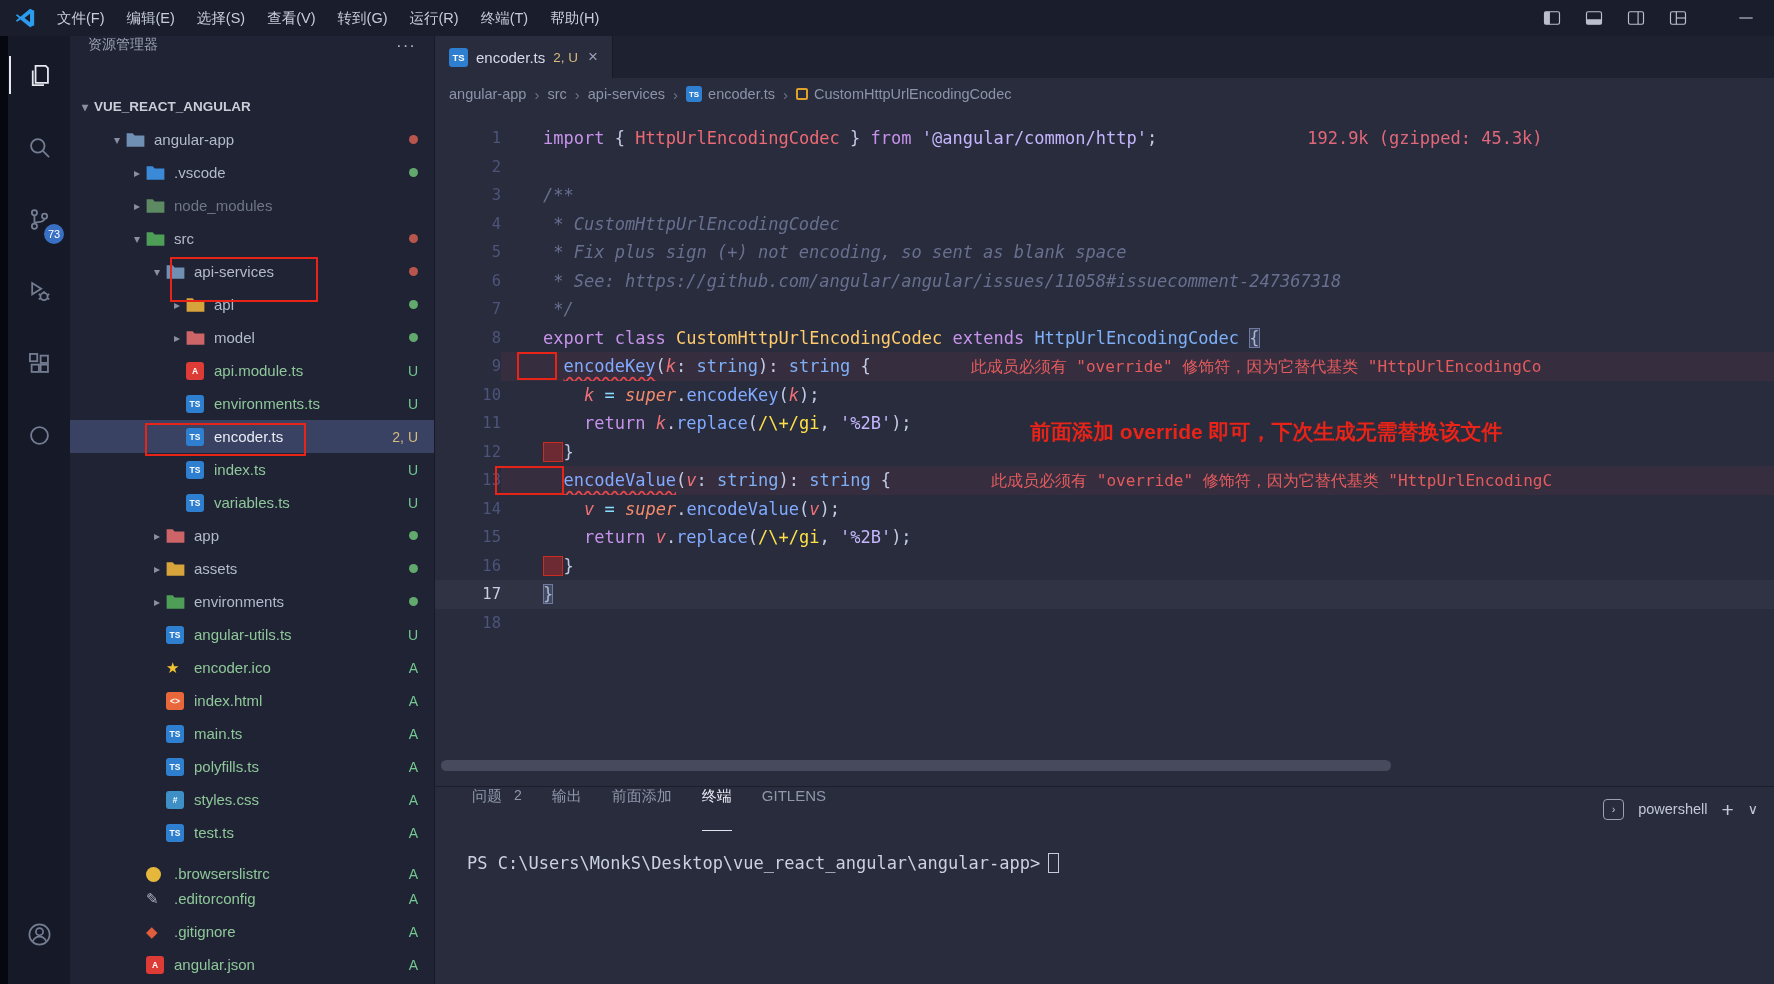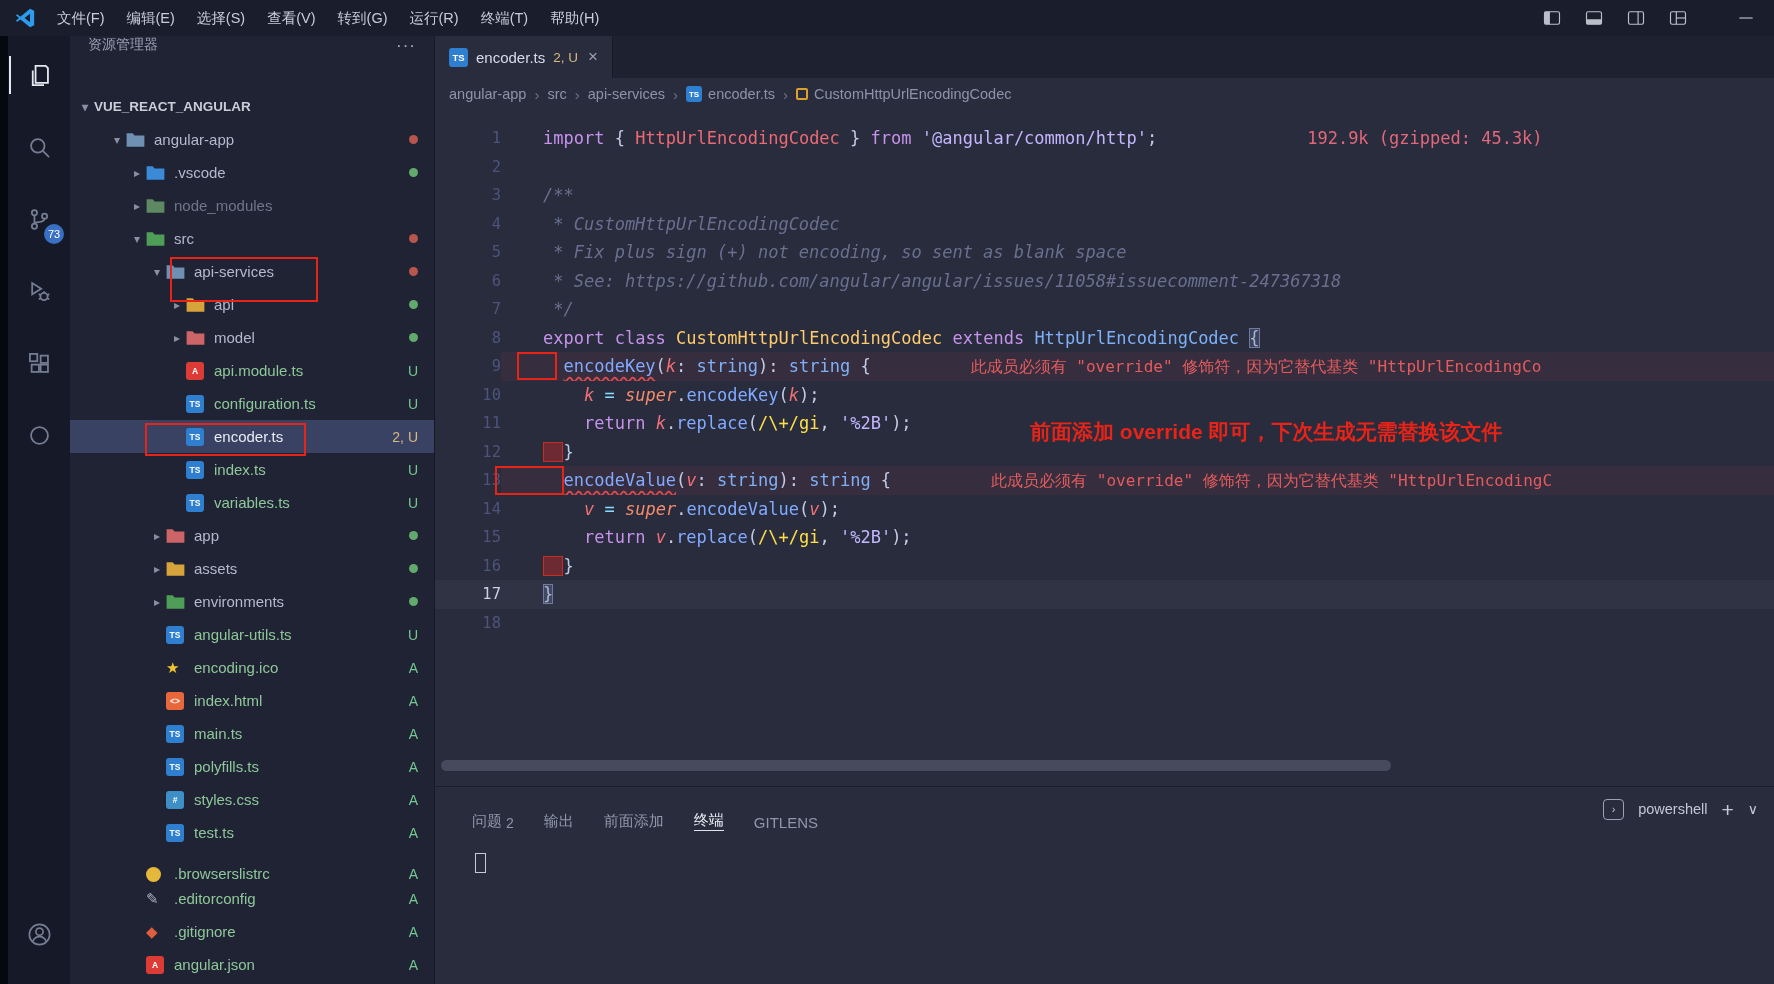--- a/index.html
+++ b/index.html
@@ -79,21 +79,21 @@
 .tk-rgx{color:#fde047}
 .tk-cost{color:#e0687a;margin-left:150px}
 .tk-errl{color:#e45b5e;margin-left:100px;font-size:16px;font-family:"DejaVu Sans Mono","Liberation Sans",sans-serif}
 .tk-rb{background:rgba(165,42,42,.55);outline:1.5px solid #cb2c20;outline-offset:-1px}
 .tk-bm{background:rgba(110,122,175,.3);outline:1px solid #707a9e;outline-offset:-1px}
 .hscroll{position:absolute;top:650px;left:6px;width:950px;height:11px;border-radius:6px;background:#5a5f72;opacity:.6;cursor:pointer}
 
 .panel{height:198px;flex:0 0 198px;background:#282c3d;border-top:1px solid #1b1e2b}
 .ptabs{height:44px;display:flex;align-items:center;padding-left:37px;position:relative;font-size:15px;color:#9097ab}
 .ptablist{display:flex;gap:30px;align-items:center;height:100%}
-.ptab{height:100%;display:flex;align-items:flex-end;gap:4px;cursor:pointer}
+.ptab{height:100%;display:flex;align-items:flex-start;gap:12px;cursor:pointer}
 .ptab.active{color:#e8ebf3;border-bottom:1.5px solid #dfe3ee}
 .pbadge{font-size:14px}
 .pright{position:absolute;right:16px;top:0;height:44px;display:flex;align-items:center;gap:14px;color:#c2c8d8}
 .shellicon{width:21px;height:21px;border:1.4px solid #99a1b5;border-radius:4px;display:flex;align-items:center;justify-content:center;font-size:11px}
 .shellname{font-size:14.5px;cursor:pointer}
 .plus{font-size:21px;line-height:1;cursor:pointer}
 .chevd{font-size:14px;cursor:pointer}
 .terminal{padding:22px 0 0 32px;font-family:"DejaVu Sans Mono","Liberation Mono",monospace;font-size:17px;color:#ccd1df;cursor:text}
 .tcursor{display:inline-block;width:11px;height:20px;border:1.5px solid #c6cbd8;margin-left:8px;vertical-align:-4px}
 
@@ -290,21 +290,21 @@
             <span class="fsq" style="background: rgb(221, 59, 54);">A</span>
           </span>
           <span class="tlabel git">api.module.ts</span>
           <span class="tbadge">U</span>
         </div>
         <div class="trow" style="padding-left: 98px;">
           <span class="chev"></span>
           <span class="ticon">
             <span class="fsq" style="background: rgb(47, 127, 208);">TS</span>
           </span>
-          <span class="tlabel git">configuration.ts</span>
+          <span class="tlabel git">environments.ts</span>
           <span class="tbadge">U</span>
         </div>
         <div class="trow sel" style="padding-left: 98px;">
           <span class="chev"></span>
           <span class="ticon">
             <span class="fsq" style="background: rgb(47, 127, 208);">TS</span>
           </span>
           <span class="tlabel">encoder.ts</span>
           <span class="tbadge" style="color: rgb(215, 186, 125);">2, U</span>
         </div>
@@ -360,21 +360,21 @@
             <span class="fsq" style="background: rgb(47, 127, 208);">TS</span>
           </span>
           <span class="tlabel git">angular-utils.ts</span>
           <span class="tbadge">U</span>
         </div>
         <div class="trow" style="padding-left: 78px;">
           <span class="chev"></span>
           <span class="ticon">
             <span class="fglyph" style="color: rgb(242, 195, 48);">★</span>
           </span>
-          <span class="tlabel git">encoding.ico</span>
+          <span class="tlabel git">encoder.ico</span>
           <span class="tbadge">A</span>
         </div>
         <div class="trow" style="padding-left: 78px;">
           <span class="chev"></span>
           <span class="ticon">
             <span class="fsq" style="background: rgb(232, 104, 60);">&lt;&gt;</span>
           </span>
           <span class="tlabel git">index.html</span>
           <span class="tbadge">A</span>
         </div>
@@ -524,21 +524,21 @@
         <div class="pright">
           <span class="shellicon">
               <span>›</span>
             </span>
           <span class="shellname">powershell</span>
           <span class="plus">+</span>
           <span class="chevd">∨</span>
         </div>
       </div>
       <div class="terminal">
-        <span class="tcursor"></span>
+        <span>PS C:\Users\MonkS\Desktop\vue_react_angular\angular-app&gt;</span><span class="tcursor"></span>
       </div>
     </div>
   </div>
 </div>
 
 <div>
   <div class="anno-note" style="color: rgb(232, 35, 24);">前面添加 override 即可，下次生成无需替换该文件</div>
 <div class="anno-box" style="left: 170px; top: 257px; width: 148px; height: 45px; border-color: rgb(232, 35, 24);"></div>
     <div class="anno-box" style="left: 145px; top: 423px; width: 161px; height: 33px; border-color: rgb(232, 35, 24);"></div>
     <div class="anno-box" style="left: 517px; top: 352px; width: 40px; height: 28px; border-color: rgb(232, 35, 24);"></div>

